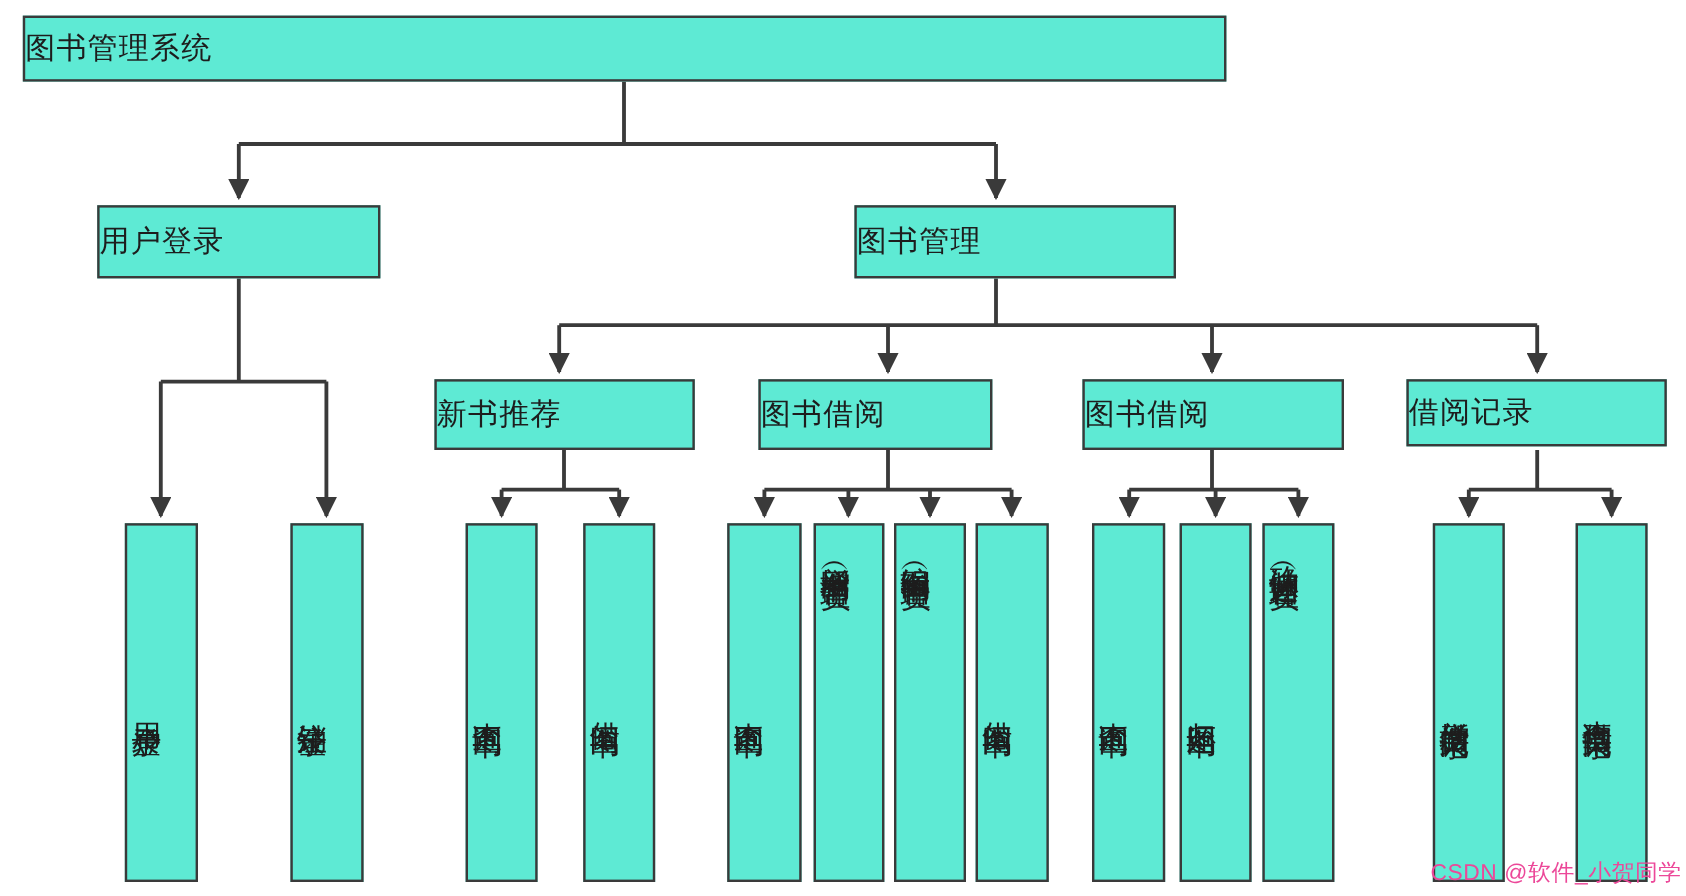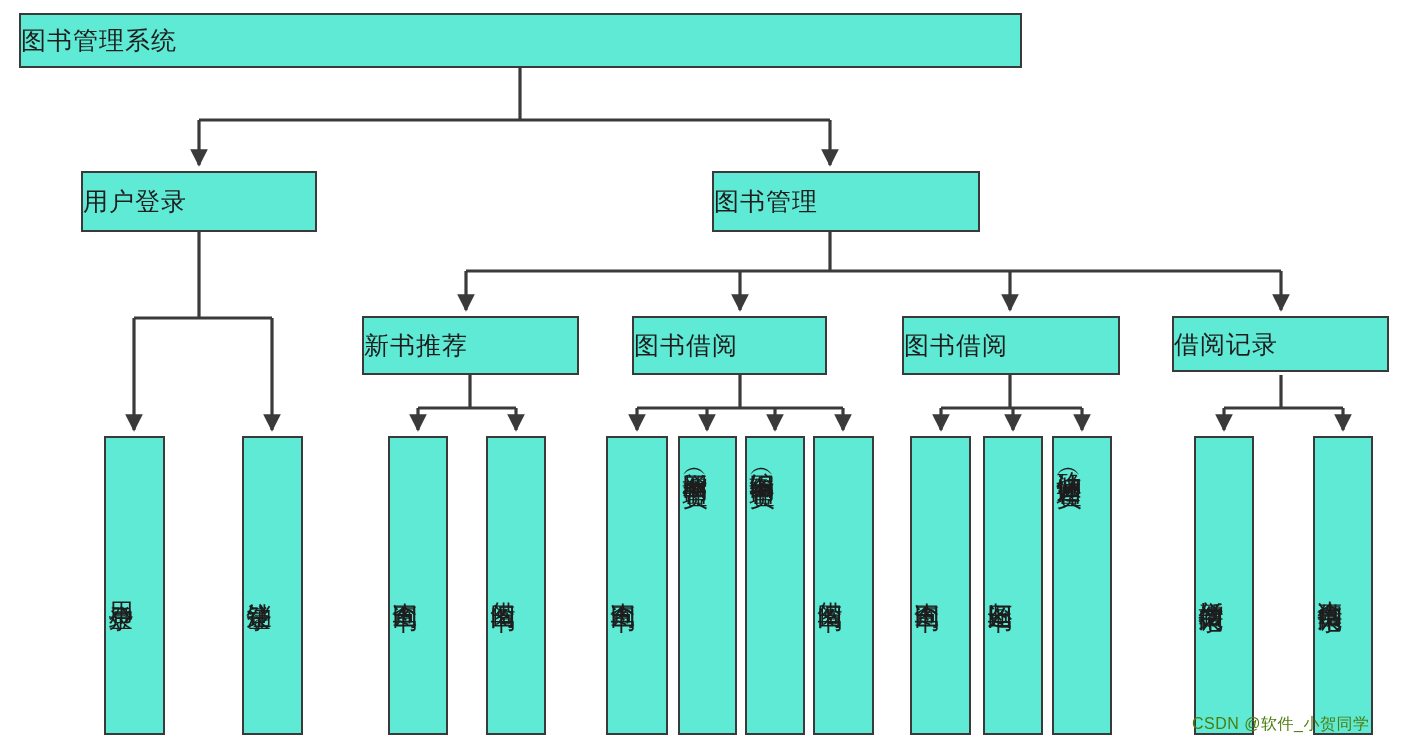--- a/index.html
+++ b/index.html
@@ -53,22 +53,22 @@
   }
   .node.vert .node-label {
     writing-mode: vertical-rl;
     text-orientation: upright;
     font-size: 25px;
     line-height: 1.18;
     letter-spacing: 2px;
   }
   .watermark {
     position: absolute;
-    font-size: 16px;
-    color: #4d7c0f;
+    font-size: 19px;
+    color: #ec4899;
     white-space: nowrap;
     letter-spacing: 0.5px;
   }
 </style>
 </head>
 <body>
 
 <div id="canvas">
 
   <svg id="wires" viewBox="0 0 1405 747" xmlns="http://www.w3.org/2000/svg">

